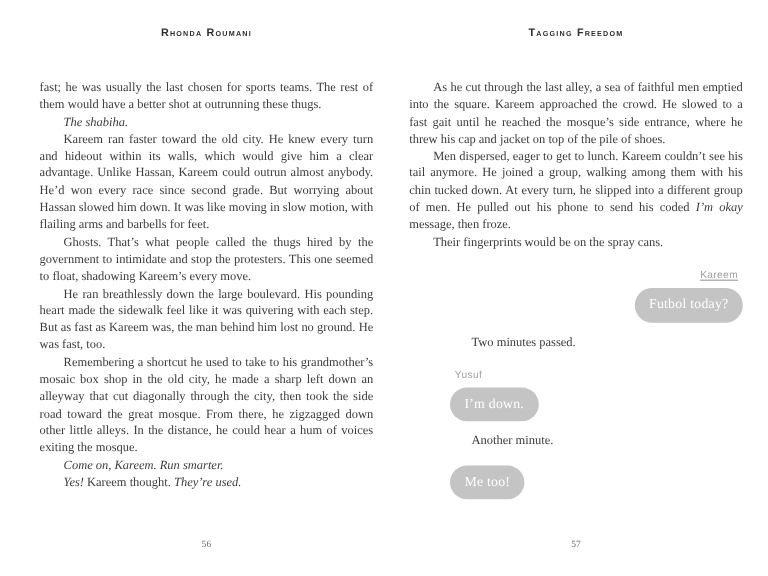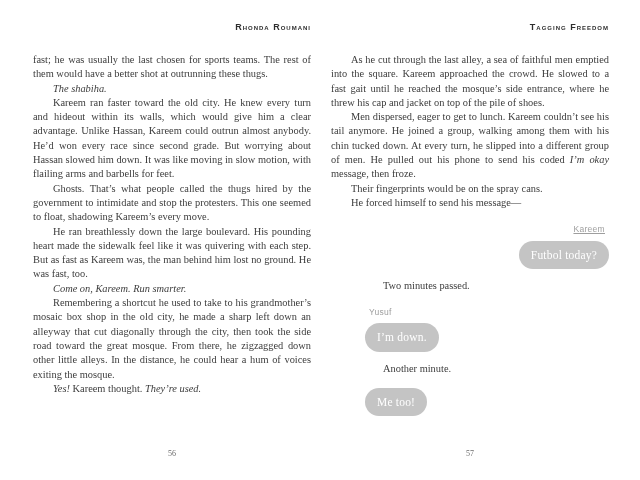--- a/index.html
+++ b/index.html
@@ -11,30 +11,30 @@
     position:relative;
   }
   .spread{position:absolute;inset:0;}
   .page{
     position:absolute;
     top:22px;
     width:278px;
     height:436px;
   }
   .page.left{left:33px;}
-  .page.right{left:331px;}
+  .page.right{left:341px;}
   .page-header{
-    text-align:right;
+    text-align:center;
     font-family:"Liberation Sans", sans-serif;
     font-variant:small-caps;
     font-weight:700;
     font-size:9px;
     letter-spacing:1px;
     color:#2e2e2e;
-    margin:0 0 21px 0;
+    margin:0 0 35px 0;
   }
   .page-body{
     font-size:10.4px;
     line-height:14.3px;
     color:var(--body-text,#3c3c3c);
     text-align:justify;
   }
   .page-body p{margin:0;}
   .page-body p.indent{text-indent:20px;}
   .page-body p.deep{text-indent:52px;margin:3px 0;}
@@ -78,34 +78,33 @@
 <div class="spread">
 
   <section class="page left">
     <header class="page-header">Rhonda Roumani</header>
     <div class="page-body">
         <p><span>fast; he was usually the last chosen for sports teams. The rest of them would have a better shot at outrunning these thugs.</span></p>
         <p class="indent"><span class="it">The shabiha.</span></p>
         <p class="indent"><span>Kareem ran faster toward the old city. He knew every turn and hideout within its walls, which would give him a clear advantage. Unlike Hassan, Kareem could outrun almost anybody. He’d won every race since second grade. But worrying about Hassan slowed him down. It was like moving in slow motion, with flailing arms and barbells for feet.</span></p>
         <p class="indent"><span>Ghosts. That’s what people called the thugs hired by the government to intimidate and stop the protesters. This one seemed to float, shadowing Kareem’s every move.</span></p>
         <p class="indent"><span>He ran breathlessly down the large boulevard. His pounding heart made the sidewalk feel like it was quivering with each step. But as fast as Kareem was, the man behind him lost no ground. He was fast, too.</span></p>
+        <p class="indent"><span>Remembering a shortcut he used to take to his grandmother’s mosaic box shop in the old city, he made a sharp left down an alleyway that cut diagonally through the city, then took the side road toward the great mosque. From there, he zigzagged down other little alleys. In the distance, he could hear a hum of voices exiting the mosque.</span></p>
         <p class="indent"><span class="it">Come on, Kareem. Run smarter.</span></p>
-        <p class="indent"><span>Remembering a shortcut he used to take to his grandmother’s mosaic box shop in the old city, he made a sharp left down an alleyway that cut diagonally through the city, then took the side road toward the great mosque. From there, he zigzagged down other little alleys. In the distance, he could hear a hum of voices exiting the mosque.</span></p>
         <p class="indent"><span class="it">Yes!</span><span> Kareem thought. </span><span class="it">They’re used.</span></p>
       </div>
     <footer class="page-footer">56</footer>
   </section>
 
   <section class="page right">
     <header class="page-header">Tagging Freedom</header>
     <div class="page-body">
         <p class="indent"><span>As he cut through the last alley, a sea of faithful men emptied into the square. Kareem approached the crowd. He slowed to a fast gait until he reached the mosque’s side entrance, where he threw his cap and jacket on top of the pile of shoes.</span></p>
         <p class="indent"><span>Men dispersed, eager to get to lunch. Kareem couldn’t see his tail anymore. He joined a group, walking among them with his chin tucked down. At every turn, he slipped into a different group of men. He pulled out his phone to send his coded </span><span class="it">I’m okay</span><span> message, then froze.</span></p>
         <p class="indent"><span>Their fingerprints would be on the spray cans.</span></p>
-        <p class="indent"><span>He forced himself to send his message—</span></p>
         <div class="chat right"><div class="sender">Kareem</div><div class="bubble">Futbol today?</div></div>
         <p class="deep"><span>Two minutes passed.</span></p>
         <div class="chat left"><div class="sender">Yusuf</div><div class="bubble">I’m down.</div></div>
         <p class="deep"><span>Another minute.</span></p>
         <div class="chat left"><div class="bubble">Me too!</div></div>
       </div>
     <footer class="page-footer">57</footer>
   </section>
 
 </div>

